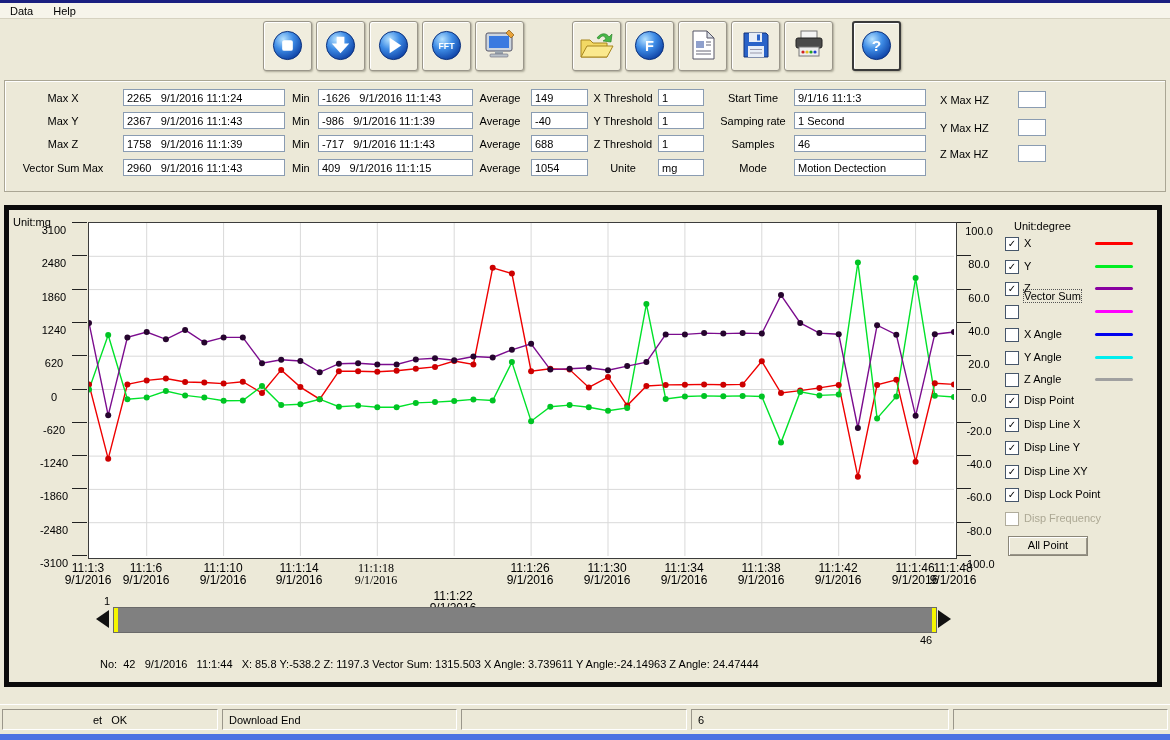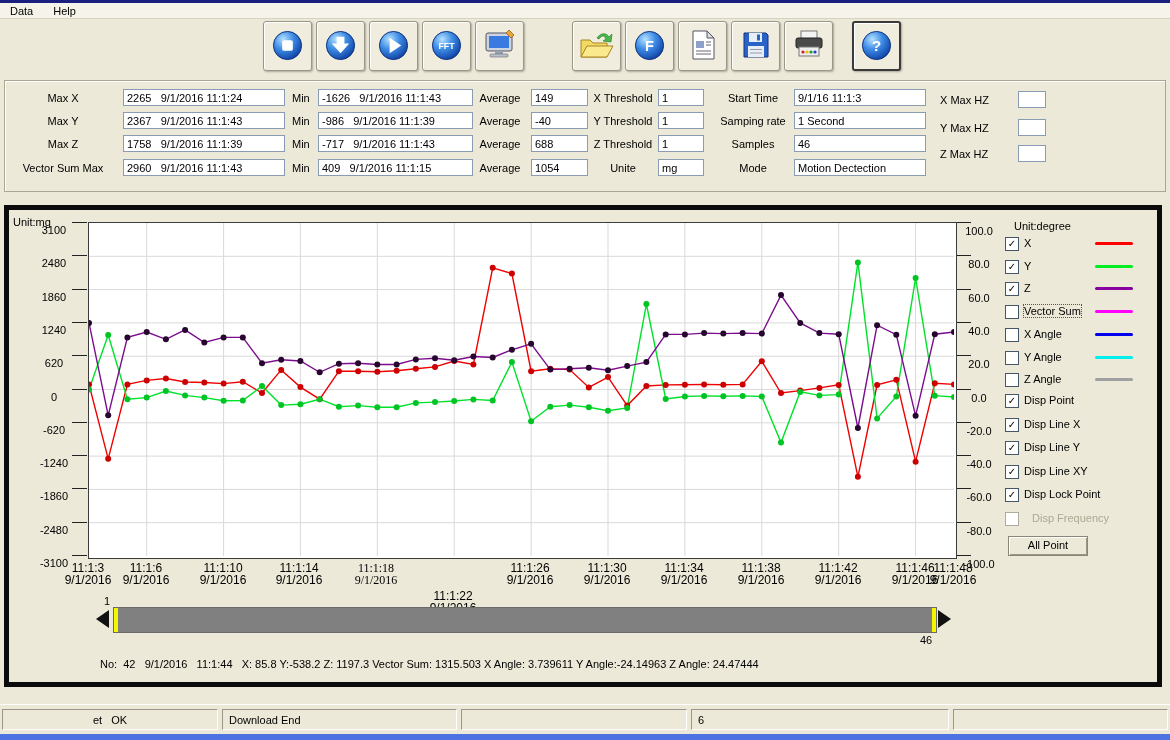--- a/index.html
+++ b/index.html
@@ -512,21 +512,21 @@
         <div class="cb" style="left: 996px; top: 27px;">✓</div>
         <div class="leg-lab" style="left: 1015px; top: 27px;">X</div>
         <div class="swatch" style="left: 1086px; top: 32px; width: 38px; background: rgb(255, 0, 0);"></div>
         <div class="cb" style="left: 996px; top: 50px;">✓</div>
         <div class="leg-lab" style="left: 1015px; top: 50px;">Y</div>
         <div class="swatch" style="left: 1086px; top: 55px; width: 38px; background: rgb(0, 238, 34);"></div>
         <div class="cb" style="left: 996px; top: 72px;">✓</div>
         <div class="leg-lab" style="left: 1015px; top: 72px;">Z</div>
         <div class="swatch" style="left: 1086px; top: 77px; width: 38px; background: rgb(136, 0, 160);"></div>
         <div class="cb" style="left: 996px; top: 95px;"></div>
-        <div class="leg-lab focus" style="left: 1015px; top: 95px; text-align: right;">Vector Sum</div>
+        <div class="leg-lab focus" style="left: 1015px; top: 80px; text-align: right;">Vector Sum</div>
         <div class="swatch" style="left: 1086px; top: 100px; width: 38px; background: rgb(255, 0, 255);"></div>
         <div class="cb" style="left: 996px; top: 118px;"></div>
         <div class="leg-lab" style="left: 1015px; top: 118px;">X Angle</div>
         <div class="swatch" style="left: 1086px; top: 123px; width: 38px; background: rgb(0, 0, 238);"></div>
         <div class="cb" style="left: 996px; top: 141px;"></div>
         <div class="leg-lab" style="left: 1015px; top: 141px;">Y Angle</div>
         <div class="swatch" style="left: 1086px; top: 146px; width: 38px; background: rgb(0, 238, 238);"></div>
         <div class="cb" style="left: 996px; top: 163px;"></div>
         <div class="leg-lab" style="left: 1015px; top: 163px;">Z Angle</div>
         <div class="swatch" style="left: 1086px; top: 168px; width: 38px; background: rgb(160, 160, 160);"></div>
@@ -534,21 +534,21 @@
         <div class="leg-lab" style="left: 1015px; top: 184px;">Disp Point</div>
         <div class="cb" style="left: 996px; top: 208px;">✓</div>
         <div class="leg-lab" style="left: 1015px; top: 208px;">Disp Line X</div>
         <div class="cb" style="left: 996px; top: 231px;">✓</div>
         <div class="leg-lab" style="left: 1015px; top: 231px;">Disp Line Y</div>
         <div class="cb" style="left: 996px; top: 255px;">✓</div>
         <div class="leg-lab" style="left: 1015px; top: 255px;">Disp Line XY</div>
         <div class="cb" style="left: 996px; top: 278px;">✓</div>
         <div class="leg-lab" style="left: 1015px; top: 278px;">Disp Lock Point</div>
         <div class="cb dis" style="left: 996px; top: 302px;"></div>
-        <div class="leg-lab dis" style="left: 1015px; top: 302px; margin-left: 8px;">Disp Frequency</div>
+        <div class="leg-lab dis" style="left: 1015px; top: 302px;">Disp Frequency</div>
         <div class="btn" style="left: 999px; top: 326px; width: 78px; height: 18px;">All Point</div>
       </div>
 
     <div class="sb-num" style="left:95px;top:385px">1</div>
     <div class="tri-l" style="left:87px;top:400px"></div>
     <div class="sb-track" style="left:104px;top:397px;width:822px;height:24px">
       <div class="sb-cap" style="left:0"></div>
       <div class="sb-cap" style="right:0"></div>
     </div>
     <div class="tri-r" style="left:929px;top:400px"></div>

